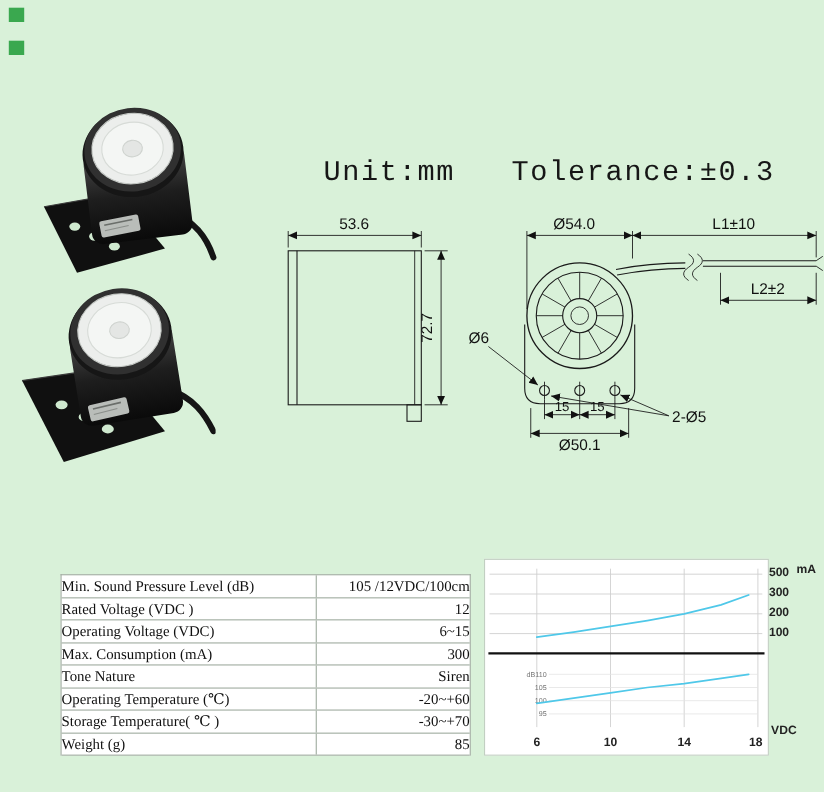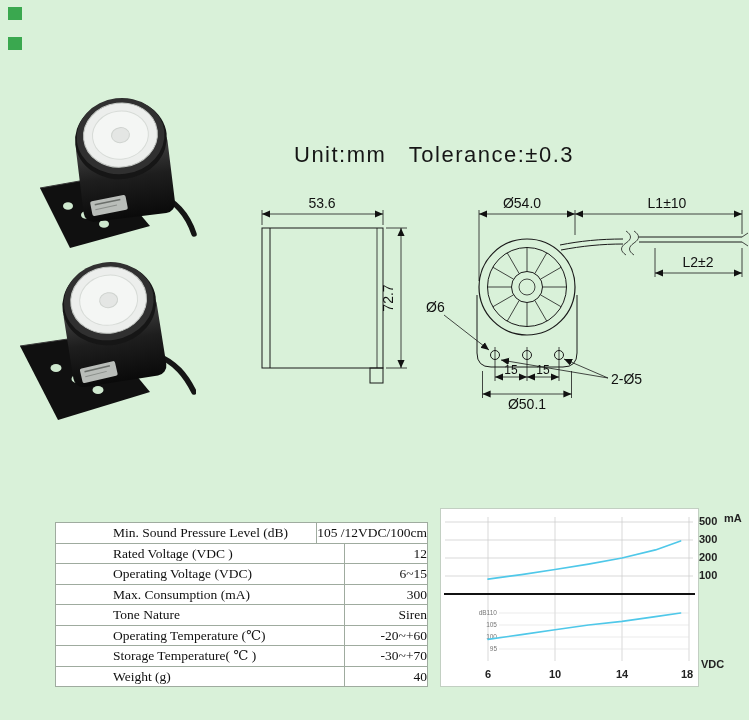--- a/index.html
+++ b/index.html
@@ -3,32 +3,32 @@
 <meta charset="utf-8">
 <style>
   html,body{margin:0;padding:0;background:#d9f1d9;}
   .page{position:relative;width:749px;height:720px;background:#d9f1d9;overflow:hidden;
         font-family:"Liberation Sans",sans-serif;color:#151515;}
   .bullet{position:absolute;width:14px;height:13px;background:#3aa84f;}
   .b1{left:8px;top:7px}.b2{left:8px;top:37px}
   .photo{position:absolute;}
   .p1{left:28px;top:84px}
   .p2{left:14px;top:250px}
-  .title{position:absolute;left:294px;top:142px;font-size:22px;letter-spacing:1.5px;
-         color:#161616;white-space:pre;}
+  .title{position:absolute;left:294px;top:142px;font-size:26px;letter-spacing:1.5px;
+         color:#161616;white-space:pre;font-family:Liberation Mono, monospace;}
   .drawing{position:absolute;left:230px;top:185px;}
   .drawing text{font-family:"Liberation Sans",sans-serif;fill:#111;}
   .drawing .ln{stroke:#1a1a1a;stroke-width:1;fill:none;}
   .drawing .thin{stroke:#1a1a1a;stroke-width:.8;fill:none;}
   
   .spec{position:absolute;left:55px;top:522px;width:371px;background:#fff;
         border:1px solid #9fab9f;border-bottom:none;
         font-family:"Liberation Serif","DejaVu Serif",serif;font-size:13.5px;color:#101010;}
   .spec .row{display:flex;height:19.5px;line-height:19.5px;border-bottom:1px solid #9fab9f;}
-  .spec .lbl{width:231px;padding-left:10px;border-right:1px solid #9fab9f;white-space:nowrap;overflow:hidden;margin-left:47px;}
+  .spec .lbl{width:231px;padding-left:0;border-right:1px solid #9fab9f;white-space:nowrap;overflow:hidden;}
   .spec .val{flex:1;text-align:right;white-space:nowrap;}
   
   .chart-panel{position:absolute;left:440px;top:508px;width:257px;height:177px;
                background:#fff;border:1px solid #c2cfc2;}
   .chart-panel svg{display:block;}
   .chart-panel text{font-family:"Liberation Sans",sans-serif;}
   .xtick{font-size:11px;font-weight:700;fill:#222;}
   .tiny{font-size:6.5px;fill:#777;}
   .ylab,.yunit,.xunit{position:absolute;font-size:11px;font-weight:700;color:#222;
                       font-family:"Liberation Sans",sans-serif;}
@@ -212,21 +212,21 @@
     <div class="row">
       <div class="lbl">Operating Temperature (℃)</div>
       <div class="val">-20~+60</div>
     </div>
     <div class="row">
       <div class="lbl">Storage Temperature( ℃ )</div>
       <div class="val">-30~+70</div>
     </div>
     <div class="row">
       <div class="lbl">Weight (g)</div>
-      <div class="val">40</div>
+      <div class="val">85</div>
     </div>
   </div>
 
   <div class="chart-panel">
     <svg id="chart-svg" width="257" height="177" viewBox="0 0 257 177">
       <g stroke="#cfcfcf" stroke-width="0.8">
         <line x1="47" y1="8" x2="47" y2="152"></line>
         <line x1="114" y1="8" x2="114" y2="152"></line>
         <line x1="181" y1="8" x2="181" y2="152"></line>
         <line x1="248" y1="8" x2="248" y2="152"></line>

